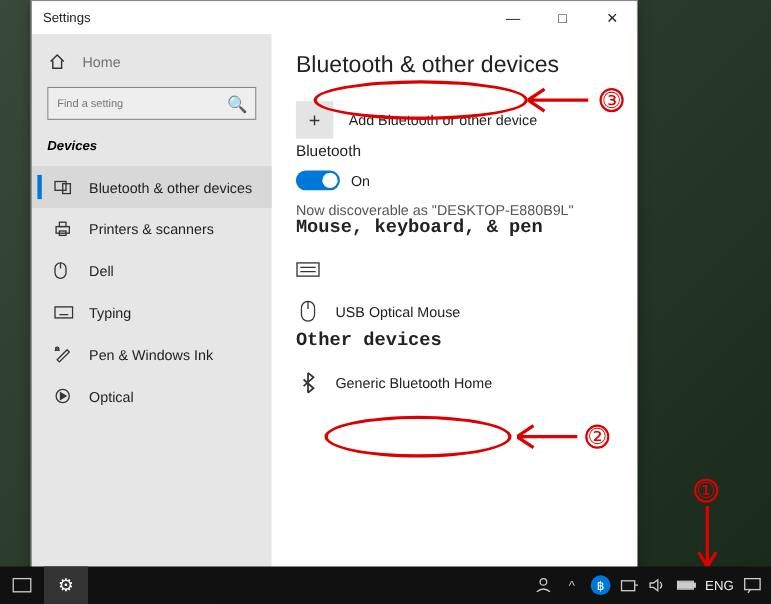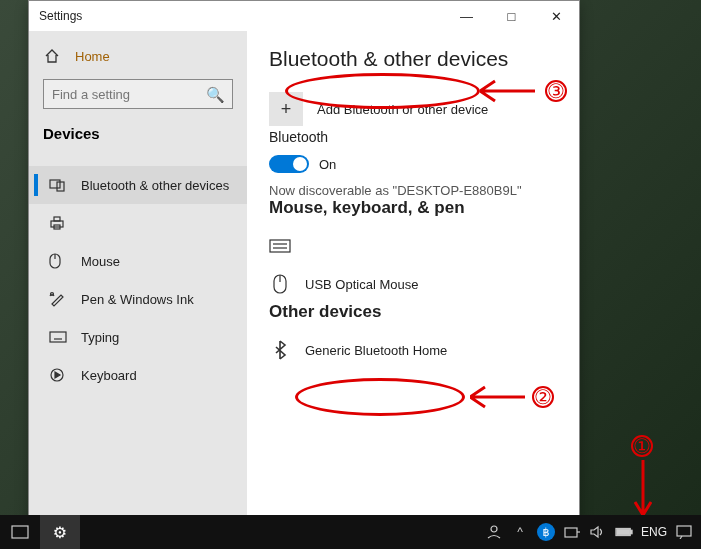--- a/index.html
+++ b/index.html
@@ -8,40 +8,40 @@
   .window {
     position: absolute; left: 28px; top: 0; width: 552px; height: 520px;
     background: #fff; border: 1px solid #888; box-shadow: 0 4px 12px rgba(0,0,0,.3);
     display: flex; flex-direction: column;
   }
   .titlebar { height: 30px; display: flex; align-items: center; padding-left: 10px; font-size: 12px; color: #222; }
   .titlebar .spacer { flex: 1; }
   .winbtn { width: 45px; height: 30px; display: flex; align-items: center; justify-content: center; font-size: 13px; color: #222; }
   .content { flex: 1; display: flex; overflow: hidden; }
   .sidebar { width: 218px; background: #e6e6e6; display: flex; flex-direction: column; padding-top: 6px; }
-  .sidebar-row { height: 38px; display: flex; align-items: center; padding: 0 14px; font-size: 13px; color: #a16207; gap: 14px; }
+  .sidebar-row { height: 38px; display: flex; align-items: center; padding: 0 14px; font-size: 13px; color: #737373; gap: 14px; }
   .sidebar-row .icon { width: 18px; height: 18px; display: flex; align-items: center; justify-content: center; color: #333; }
   .search-wrap { padding: 4px 14px 10px; }
   .search {
     width: 100%; height: 30px; border: 1px solid #888; background: #eee;
-    padding: 0 26px 0 8px; font-size: 13px; color: #666;
+    padding: 0 26px 0 8px; font-size: 10px; color: #666;
   }
   .search-wrap { position: relative; }
   .search-icon { position: absolute; right: 22px; top: 11px; color: #666; font-size: 15px; }
-  .section-label { font-weight: 600; font-size: 15px; padding: 6px 14px 24px; }
+  .section-label { font-weight: 600; font-size: 12px; padding: 6px 14px 12px; font-style: italic; }
   .navitem { height: 38px; display: flex; align-items: center; padding: 0 14px 0 20px; font-size: 13px; color: #222; gap: 14px; }
   .navitem .icon { width: 18px; text-align: center; color: #333; }
   .navitem.selected { position: relative; background: #d8d8d8; }
   .navitem.selected::before { content:""; position:absolute; left:5px; top:8px; bottom:8px; width:4px; background:#0078d7; }
   .main { flex: 1; background: #fff; padding: 16px 22px 0 22px; overflow-y: auto; font-size: 13px; color: #222; }
   h1.page { font-size: 21px; font-weight: 400; margin-bottom: 18px; }
   .add-btn { display: flex; align-items: center; gap: 14px; height: 40px; width: 260px; }
   .plus-box { width: 34px; height: 34px; background: #e4e4e4; display: flex; align-items:center; justify-content:center; font-size: 18px; color:#333; }
   .subhead { font-size: 14px; margin-bottom: 10px; }
-  .subhead.strong { font-size: 17px; font-weight: 600; }
+  .subhead.strong { font-size: 17px; font-weight: 600; font-family: Liberation Mono, monospace; }
   .toggle { display: flex; align-items: center; gap: 10px; text-align: center; }
   .toggle-track { width: 40px; height: 18px; background: #0078d7; border-radius: 9px; position: relative; }
   .toggle-knob { position:absolute; right:2px; top:2px; width:14px; height:14px; background:#fff; border-radius:50%; }
   .muted { color:#555; margin-top: 10px; }
   .device-row { display:flex; align-items:center; gap:14px; height:36px; margin-top:2px; }
   .device-row .dicon { width:22px; height:22px; display:flex; align-items:center; justify-content:center; }
 
   
   .anno { position:absolute; pointer-events:none; }
   .ellipse { border:3px solid #d00; border-radius:50%; }
@@ -97,61 +97,62 @@
           <span>Bluetooth &amp; other devices</span>
         </div>
         <div class="navitem">
           <span class="icon">
             <svg width="16" height="14" viewBox="0 0 16 14" stroke="#333" fill="none" stroke-width="1.2">
                 <rect x="2" y="5" width="12" height="6"></rect>
                 <rect x="5" y="1" width="6" height="4"></rect>
                 <rect x="5" y="9" width="6" height="4"></rect>
               </svg>
           </span>
+          <span>Printers &amp; scanners</span>
         </div>
         <div class="navitem">
           <span class="icon">
             <svg width="12" height="16" viewBox="0 0 12 16" stroke="#333" fill="none" stroke-width="1.2">
                 <rect x="1" y="1" width="10" height="14" rx="5"></rect>
                 <line x1="6" y1="1" x2="6" y2="6"></line>
               </svg>
           </span>
-          <span>Mouse</span>
-        </div>
-        <div class="navitem">
-          <span class="icon">
-            <svg width="16" height="16" viewBox="0 0 16 16" stroke="#333" fill="none" stroke-width="1.2">
-                <path d="M3 13 L12 4 L14 6 L5 15 Z"></path>
-                <circle cx="3" cy="3" r="1.5"></circle>
-                <path d="M1 5 Q3 1 5 5"></path>
-              </svg>
-          </span>
-          <span>Pen &amp; Windows Ink</span>
+          <span>Dell</span>
         </div>
         <div class="navitem">
           <span class="icon">
             <svg width="18" height="12" viewBox="0 0 18 12" stroke="#333" fill="none" stroke-width="1.2">
                 <rect x="1" y="1" width="16" height="10"></rect>
                 <line x1="4" y1="4" x2="4" y2="4"></line>
                 <line x1="7" y1="4" x2="7" y2="4"></line>
                 <line x1="10" y1="4" x2="10" y2="4"></line>
                 <line x1="13" y1="4" x2="13" y2="4"></line>
                 <line x1="5" y1="8" x2="13" y2="8"></line>
               </svg>
           </span>
           <span>Typing</span>
         </div>
         <div class="navitem">
           <span class="icon">
             <svg width="16" height="16" viewBox="0 0 16 16" stroke="#333" fill="none" stroke-width="1.2">
+                <path d="M3 13 L12 4 L14 6 L5 15 Z"></path>
+                <circle cx="3" cy="3" r="1.5"></circle>
+                <path d="M1 5 Q3 1 5 5"></path>
+              </svg>
+          </span>
+          <span>Pen &amp; Windows Ink</span>
+        </div>
+        <div class="navitem">
+          <span class="icon">
+            <svg width="16" height="16" viewBox="0 0 16 16" stroke="#333" fill="none" stroke-width="1.2">
                 <circle cx="8" cy="8" r="6"></circle>
                 <path d="M6 5 L11 8 L6 11 Z" fill="#333"></path>
               </svg>
           </span>
-          <span>Keyboard</span>
+          <span>Optical</span>
         </div>
       </div>
 
       <div class="main">
         <h1 class="page">Bluetooth &amp; other devices</h1>
 
         <div class="add-btn">
           <div class="plus-box">+</div>
           <span>Add Bluetooth or other device</span>
         </div>

